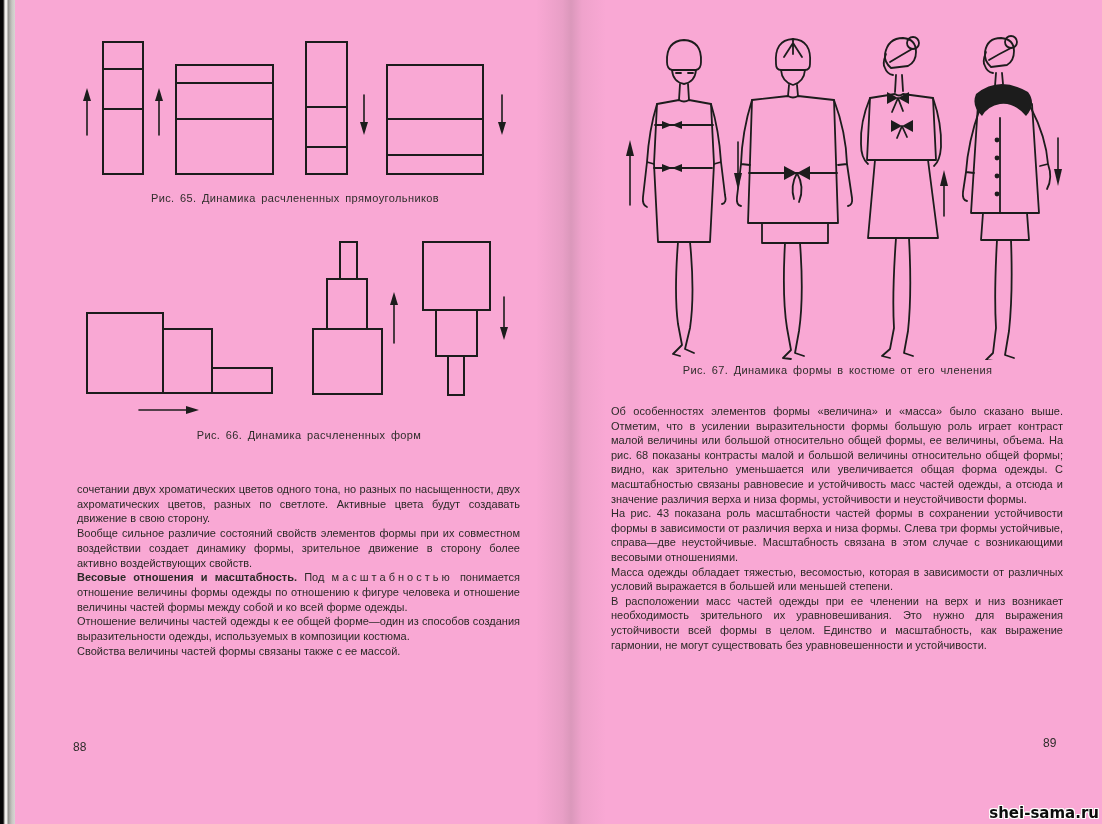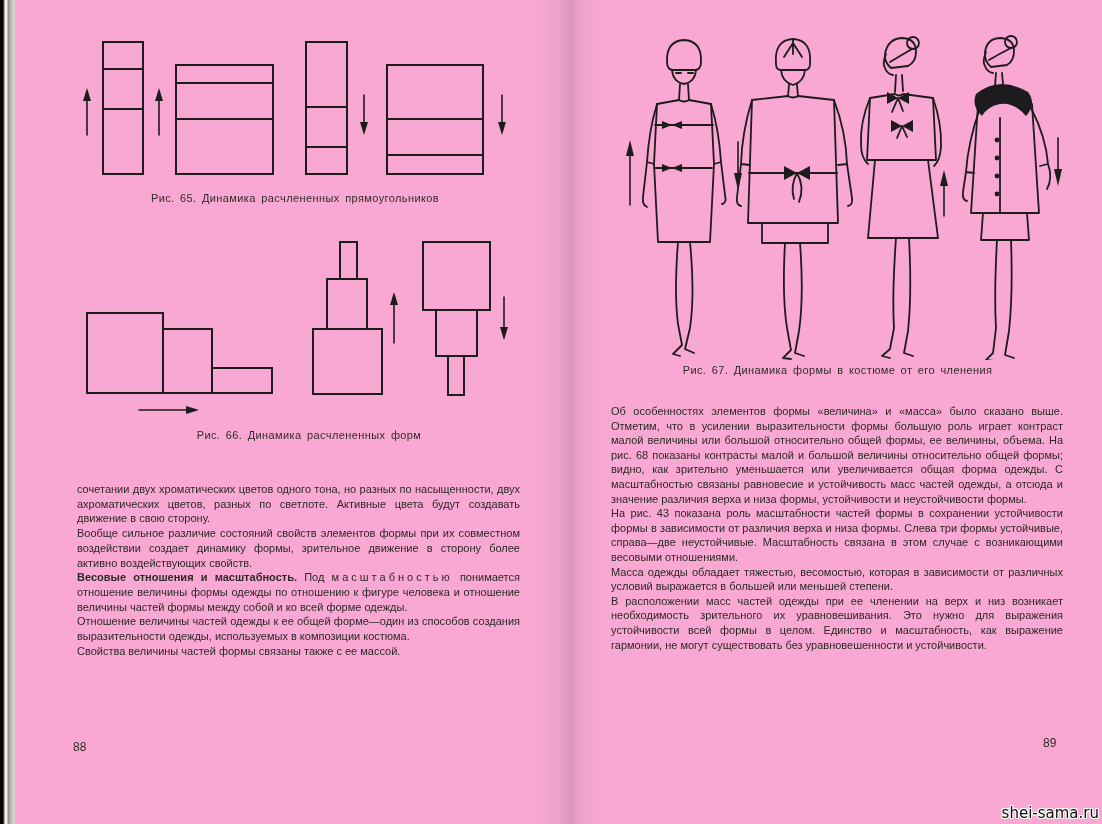--- a/index.html
+++ b/index.html
@@ -23,21 +23,21 @@
   }
   .bodytext{
     position:absolute;text-align:justify;font-size:11px;line-height:14.7px;
     color:#2b2a28;
   }
   .bodytext p{margin:0;}
   .spaced{letter-spacing:3px;}
   .pagenum{position:absolute;font-size:12px;color:#2e2d2b;text-align:center;}
   .watermark{
     position:absolute;right:3px;bottom:2px;
-    font-family:"DejaVu Sans",sans-serif;font-weight:normal;font-size:15px;color:#0c0c0c;
+    font-family:"DejaVu Sans",sans-serif;font-weight:bold;font-size:15px;color:#0c0c0c;
     text-shadow:-1px -1px 0 #fdfdfb,1px -1px 0 #fdfdfb,-1px 1px 0 #fdfdfb,1px 1px 0 #fdfdfb,0 1px 0 #fdfdfb,0 -1px 0 #fdfdfb,1px 0 0 #fdfdfb,-1px 0 0 #fdfdfb;
   }
   svg .ln{stroke:#1c1c1c;stroke-width:2;fill:none;}
   svg .thin{stroke:#1c1c1c;stroke-width:1.6;fill:none;stroke-linecap:round;}
   svg .fig-ln{stroke:#1c1c1c;stroke-width:1.8;fill:none;stroke-linecap:round;stroke-linejoin:round;}
   svg .blk{fill:#1c1c1c;stroke:none;}
 </style>
 </head>
 <body>
 

